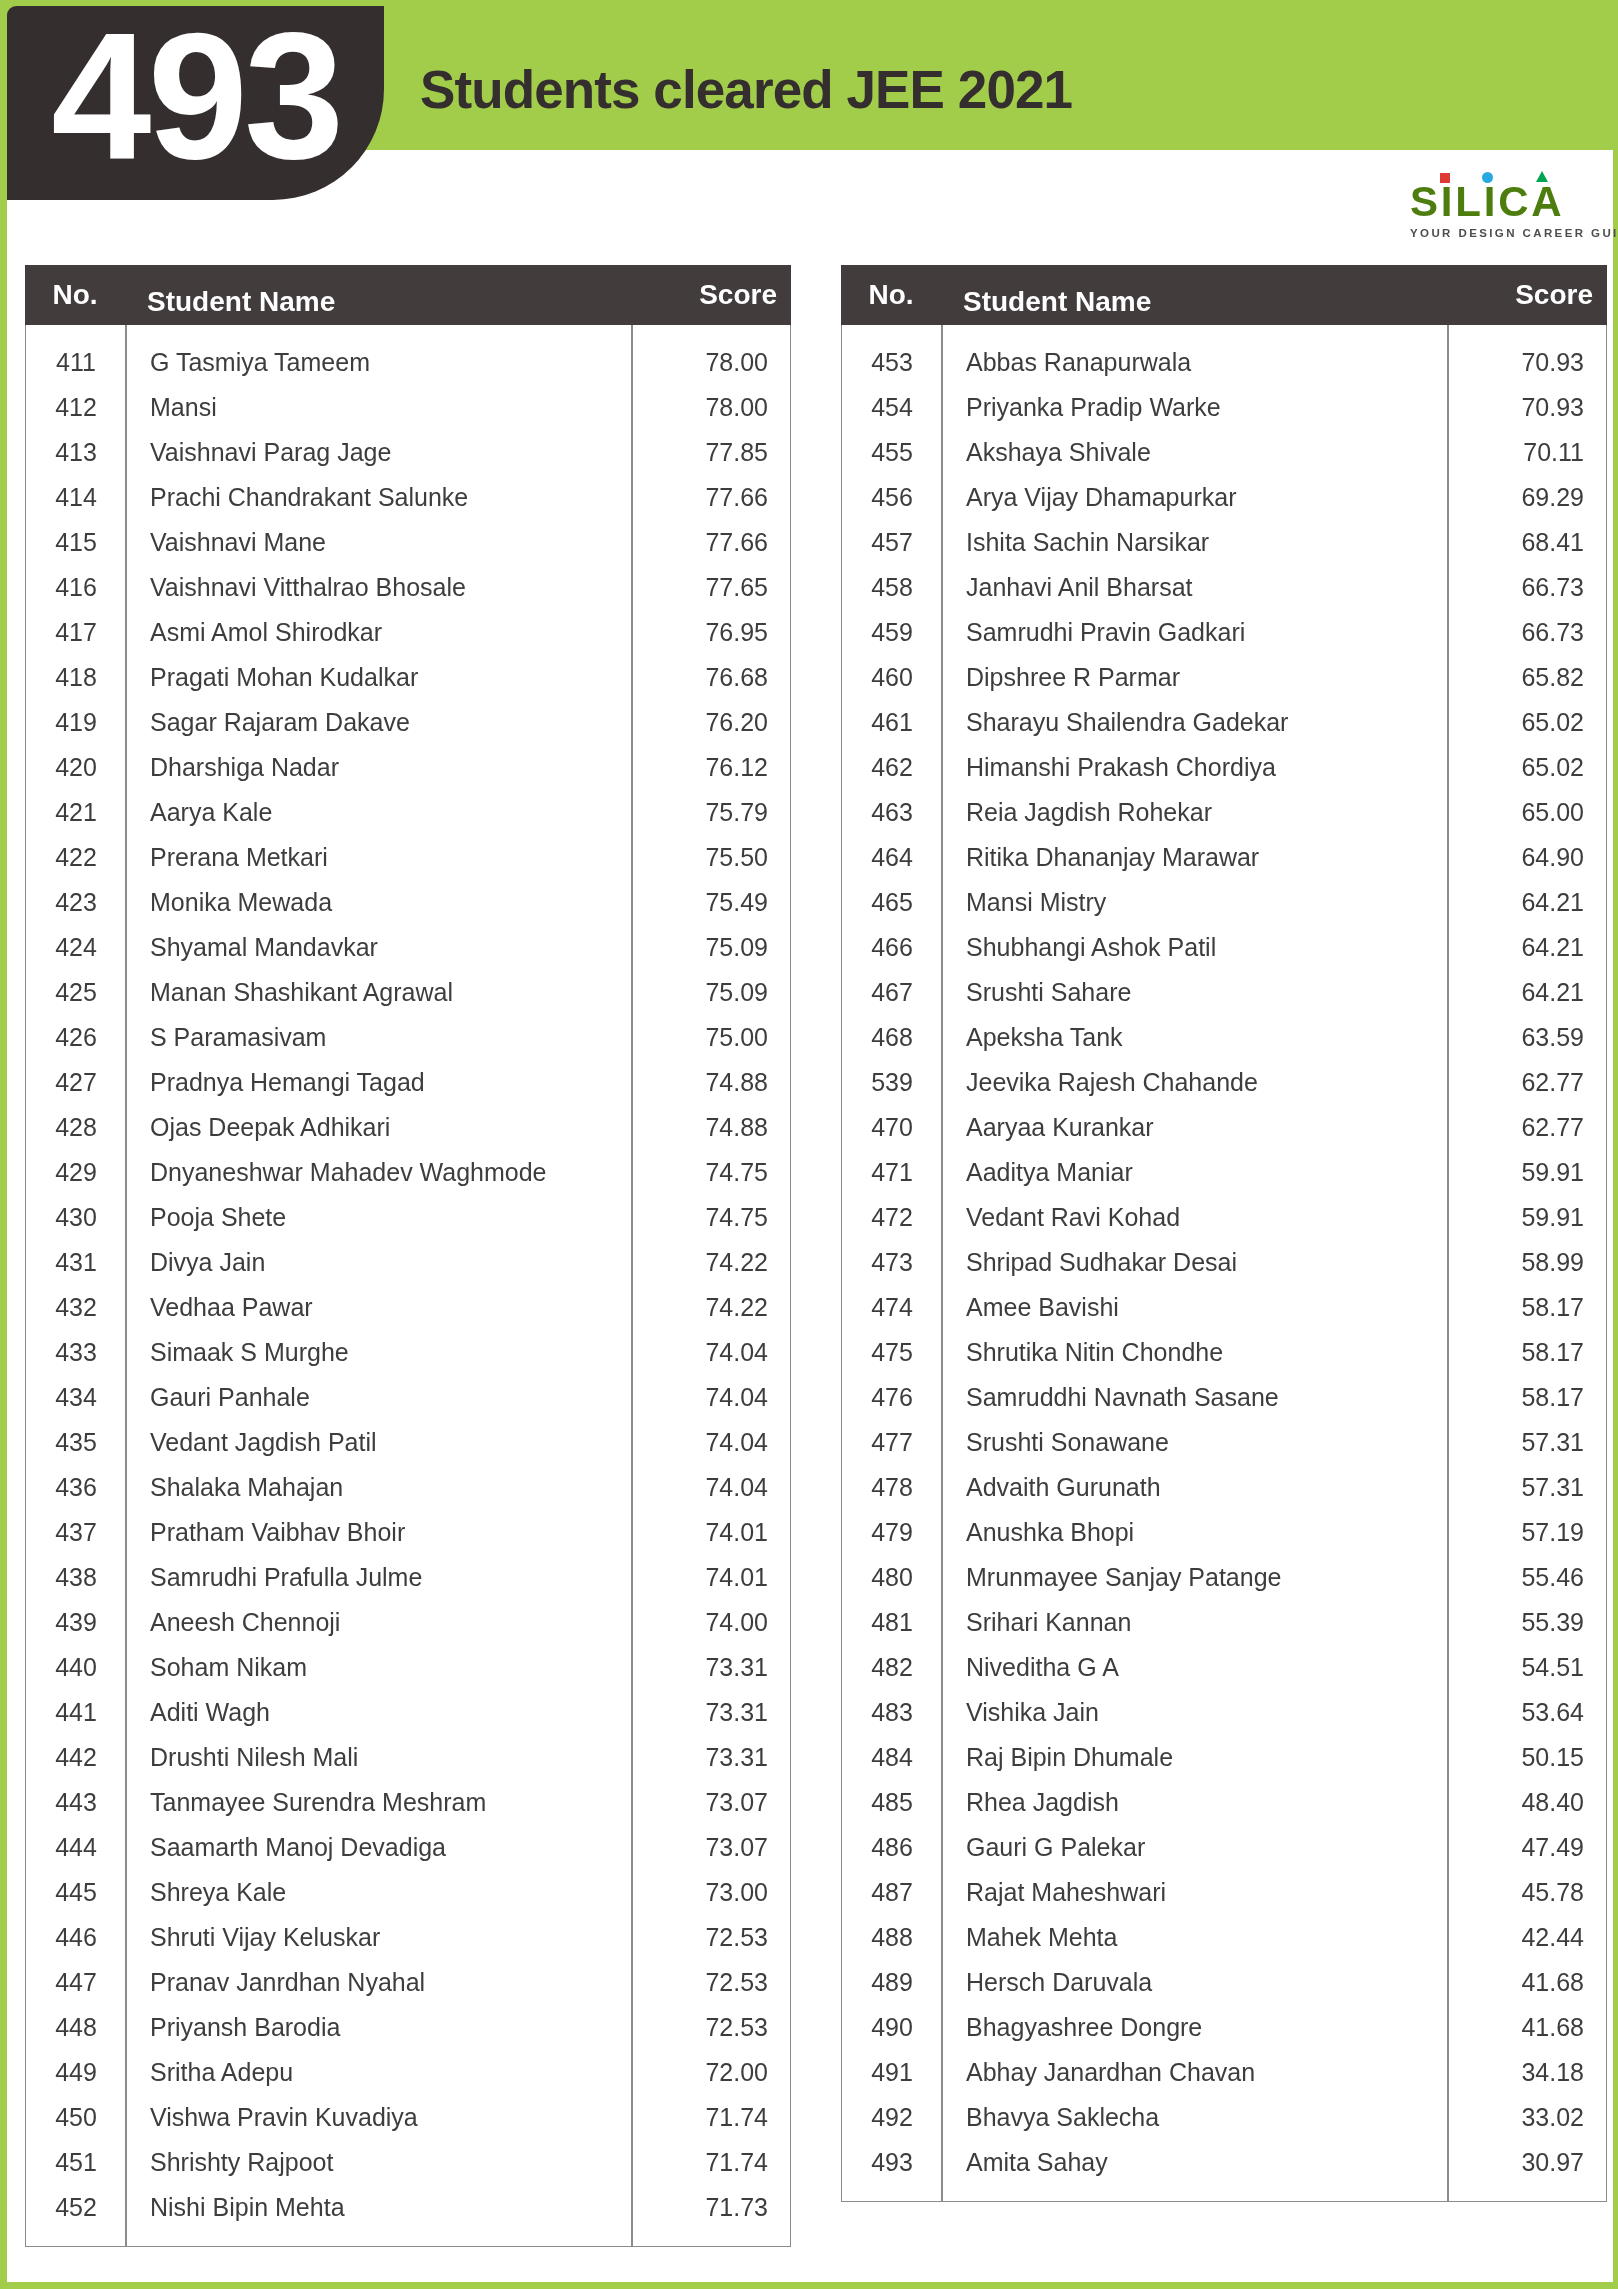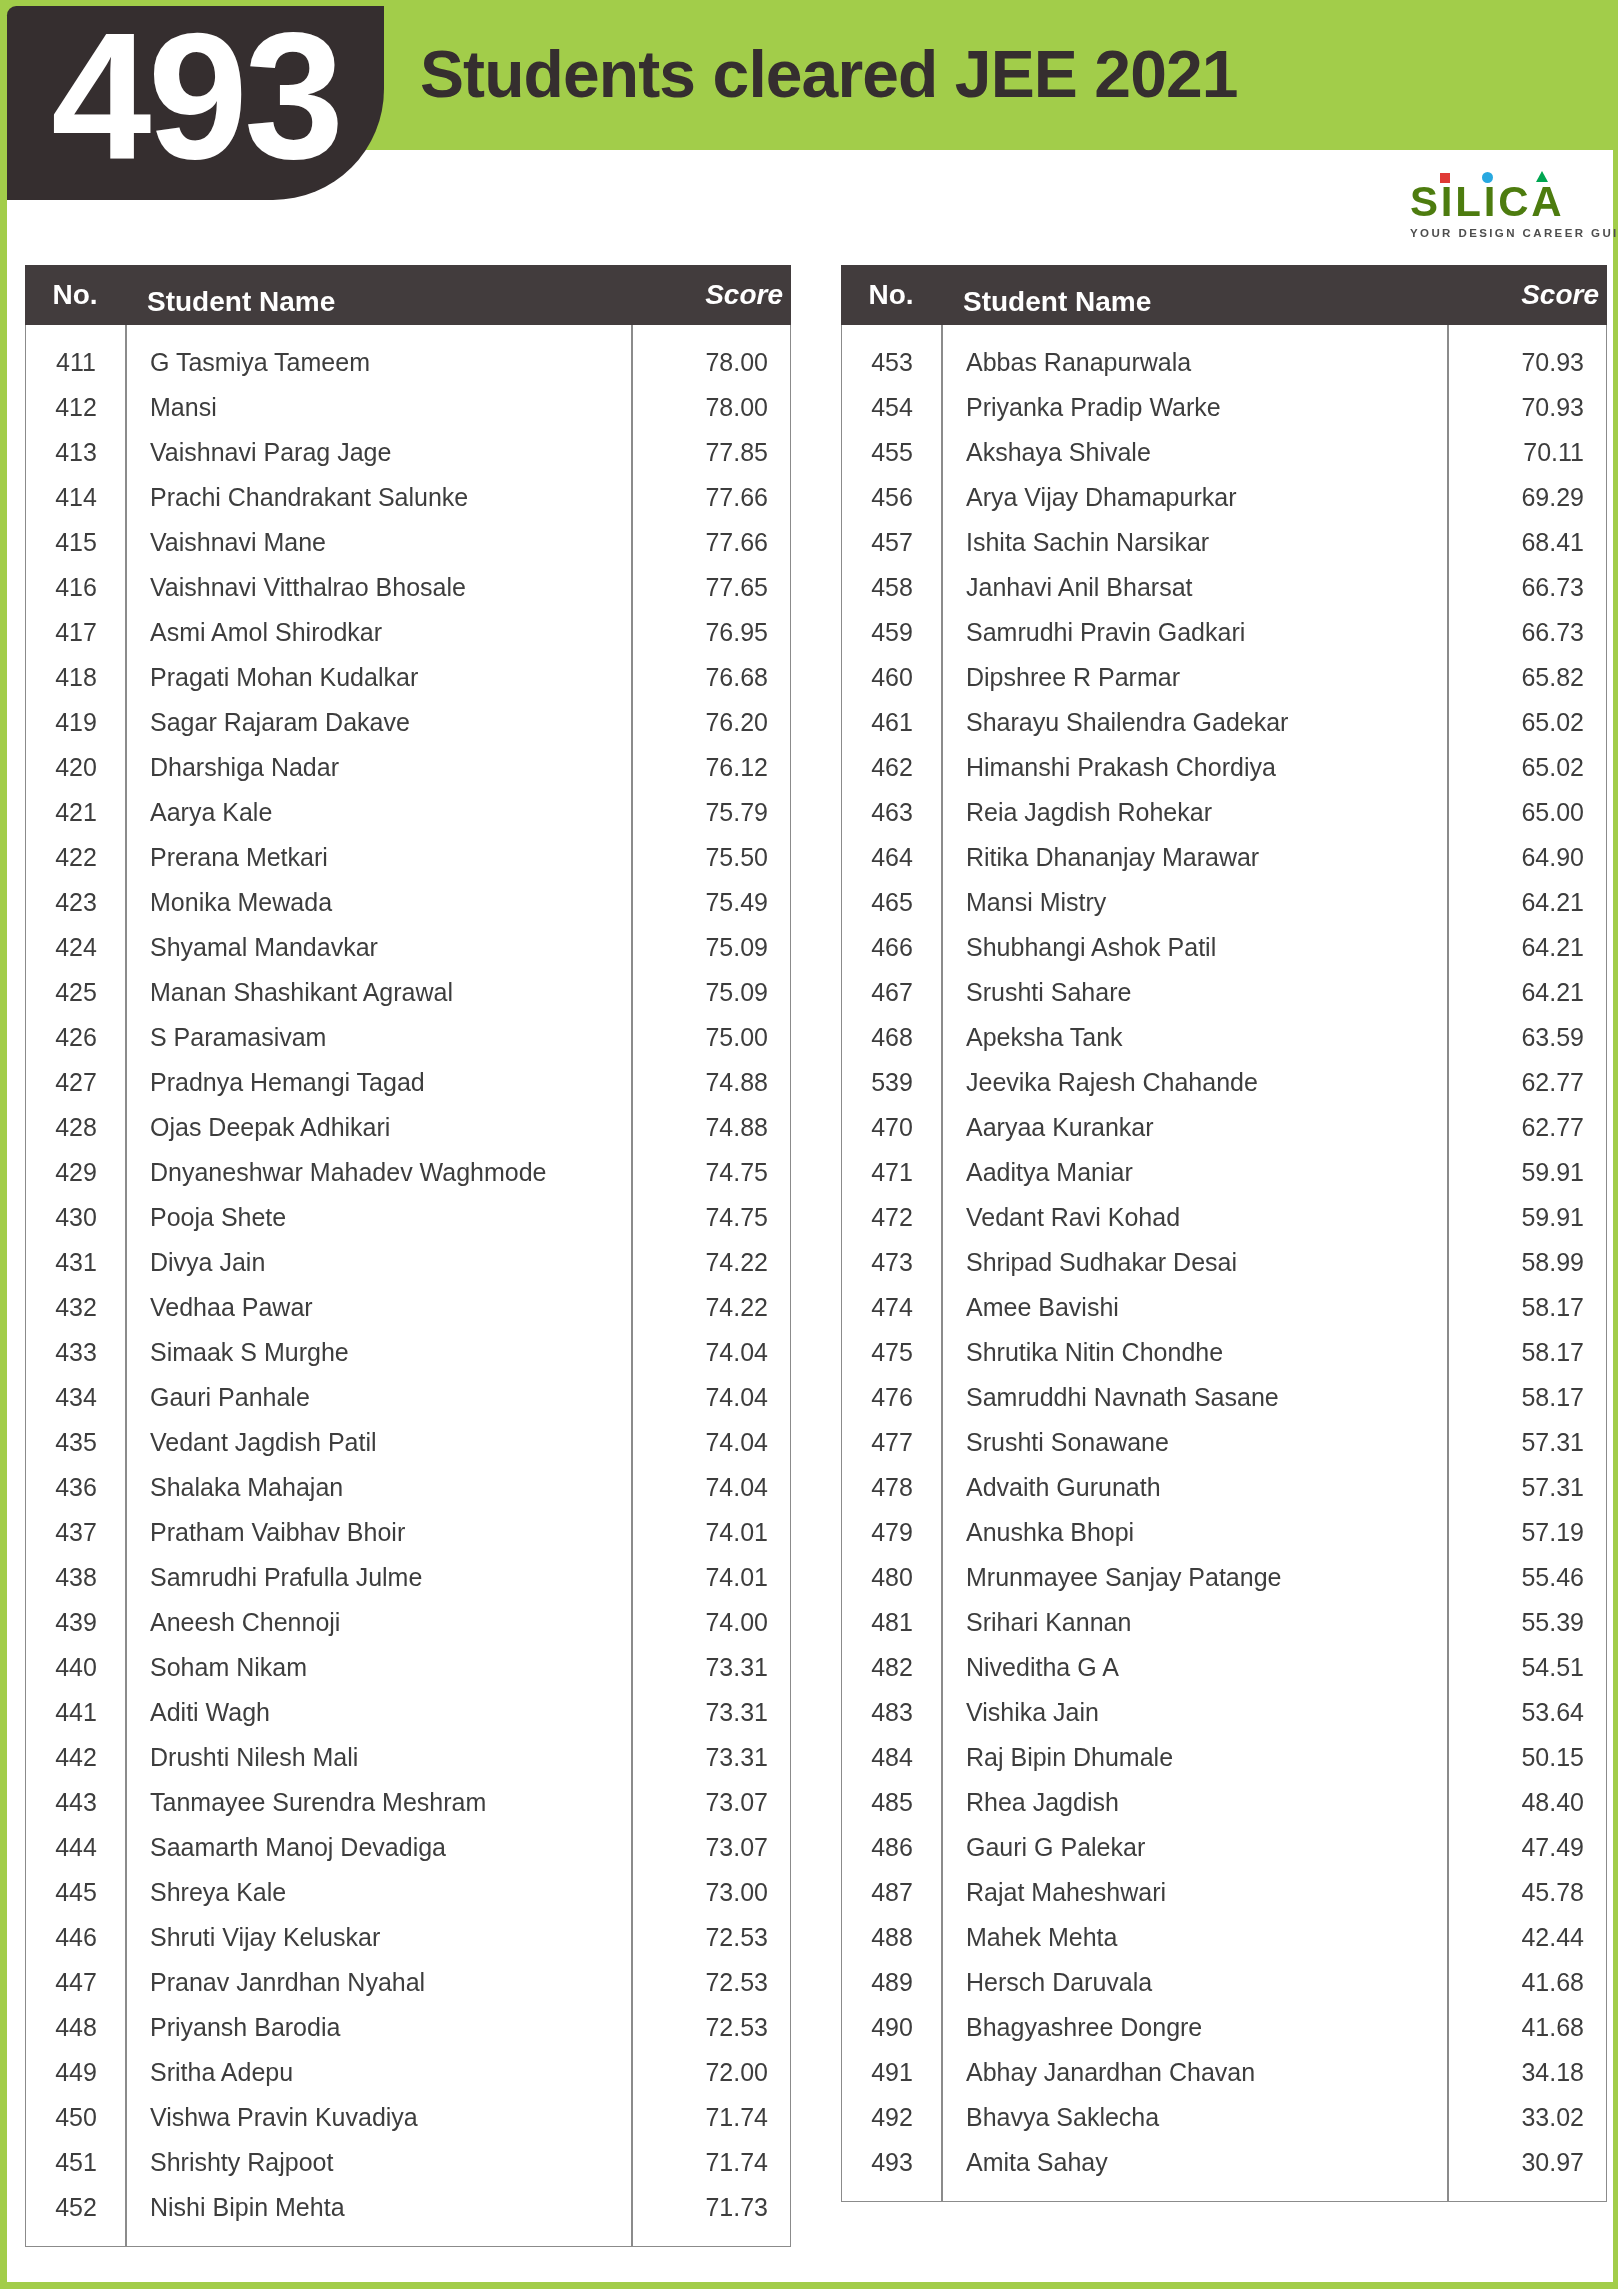--- a/index.html
+++ b/index.html
@@ -26,23 +26,23 @@
     background:var(--dark-box,#352e2f);
     border-radius:9.2px 0 111px 0;
     display:flex; align-items:center; justify-content:center;
   }
   .count-badge .num {
     color:#ffffff; font-weight:bold; font-size:180px; line-height:1;
     letter-spacing:-3.7px; padding-bottom:13px;
   }
   
   .banner-title {
-    position:absolute; left:420px; top:0; height:148px;
+    position:absolute; left:420px; top:15px; height:148px;
     display:flex; align-items:center;
-    font-size:66px; font-weight:bold; color:var(--banner-text,#352e2f);
+    font-size:53px; font-weight:bold; color:var(--banner-text,#352e2f);
     letter-spacing:-0.9px;
   }
   
   .logo { position:absolute; left:1410px; top:181px; width:185px; }
   .logo .word {
     position:relative;
     font-size:42px; font-weight:bold; color:#4d7c0f; letter-spacing:2.8px; line-height:1;
   }
   .logo .mark { position:absolute; }
   .mark-red      { left:30px;  top:-8.3px; width:10px; height:10px; background:var(--logo-red,#e03a36); }
@@ -57,21 +57,21 @@
   
   .jtable { position:absolute; top:265px; width:766px;border-radius:17px; }
   .jtable-left  { left:25px;  }
   .jtable-right { left:841px; }
   .thead {
     display:flex; align-items:center; height:60px;
     background:var(--header-bar,#423c3d); color:#ffffff; font-weight:bold; font-size:28px;
   }
   .th-no    { width:100px; text-align:center; }
   .th-name  { flex:1; padding-left:22px;margin-top:13px; }
-  .th-score { width:159px; text-align:right; padding-right:8px;font-style:italic; }
+  .th-score { width:159px; text-align:right; padding-right:14px; }
   .tbody {
     position:relative;
     border:1.8px solid var(--border-gray,#8b8b8b); border-top:none;
     padding:14.8px 0 16.6px 0;
     background:#ffffff;
   }
   .vline { position:absolute; top:0; bottom:0; width:1.8px; background:var(--border-gray,#8b8b8b); }
   .vline-1 { left:99px; }
   .vline-2 { left:605px; }
   .trow {

